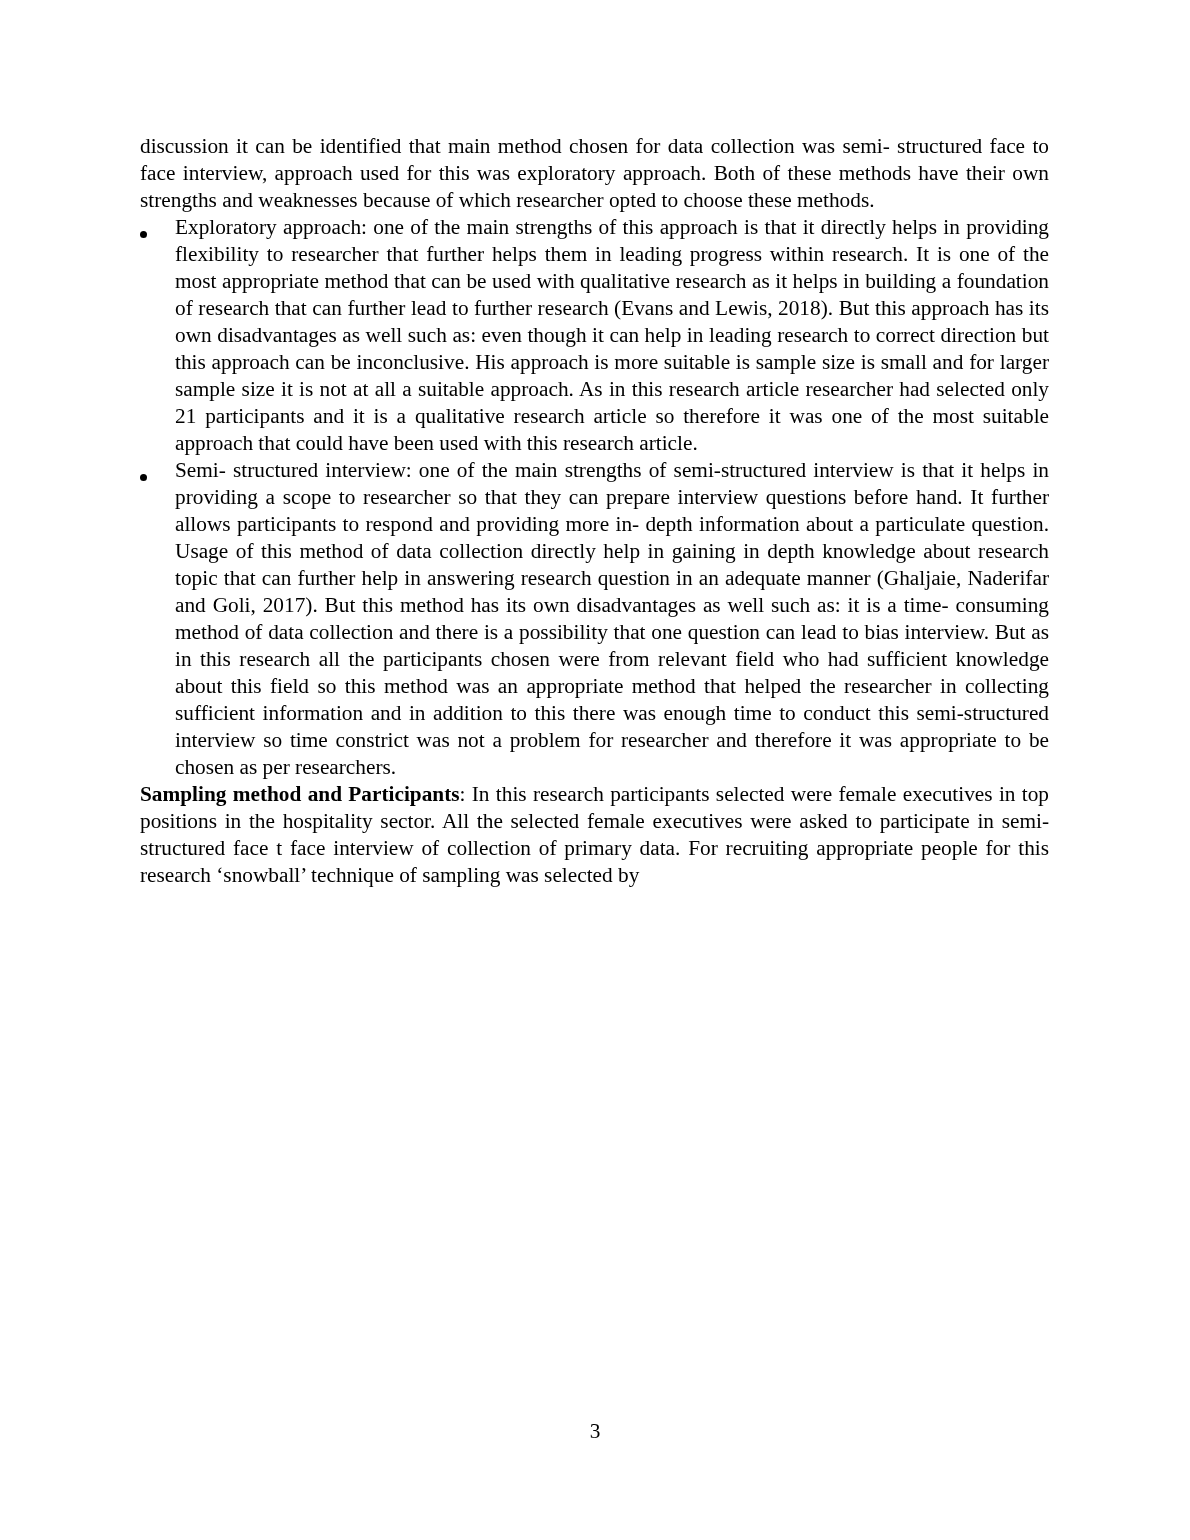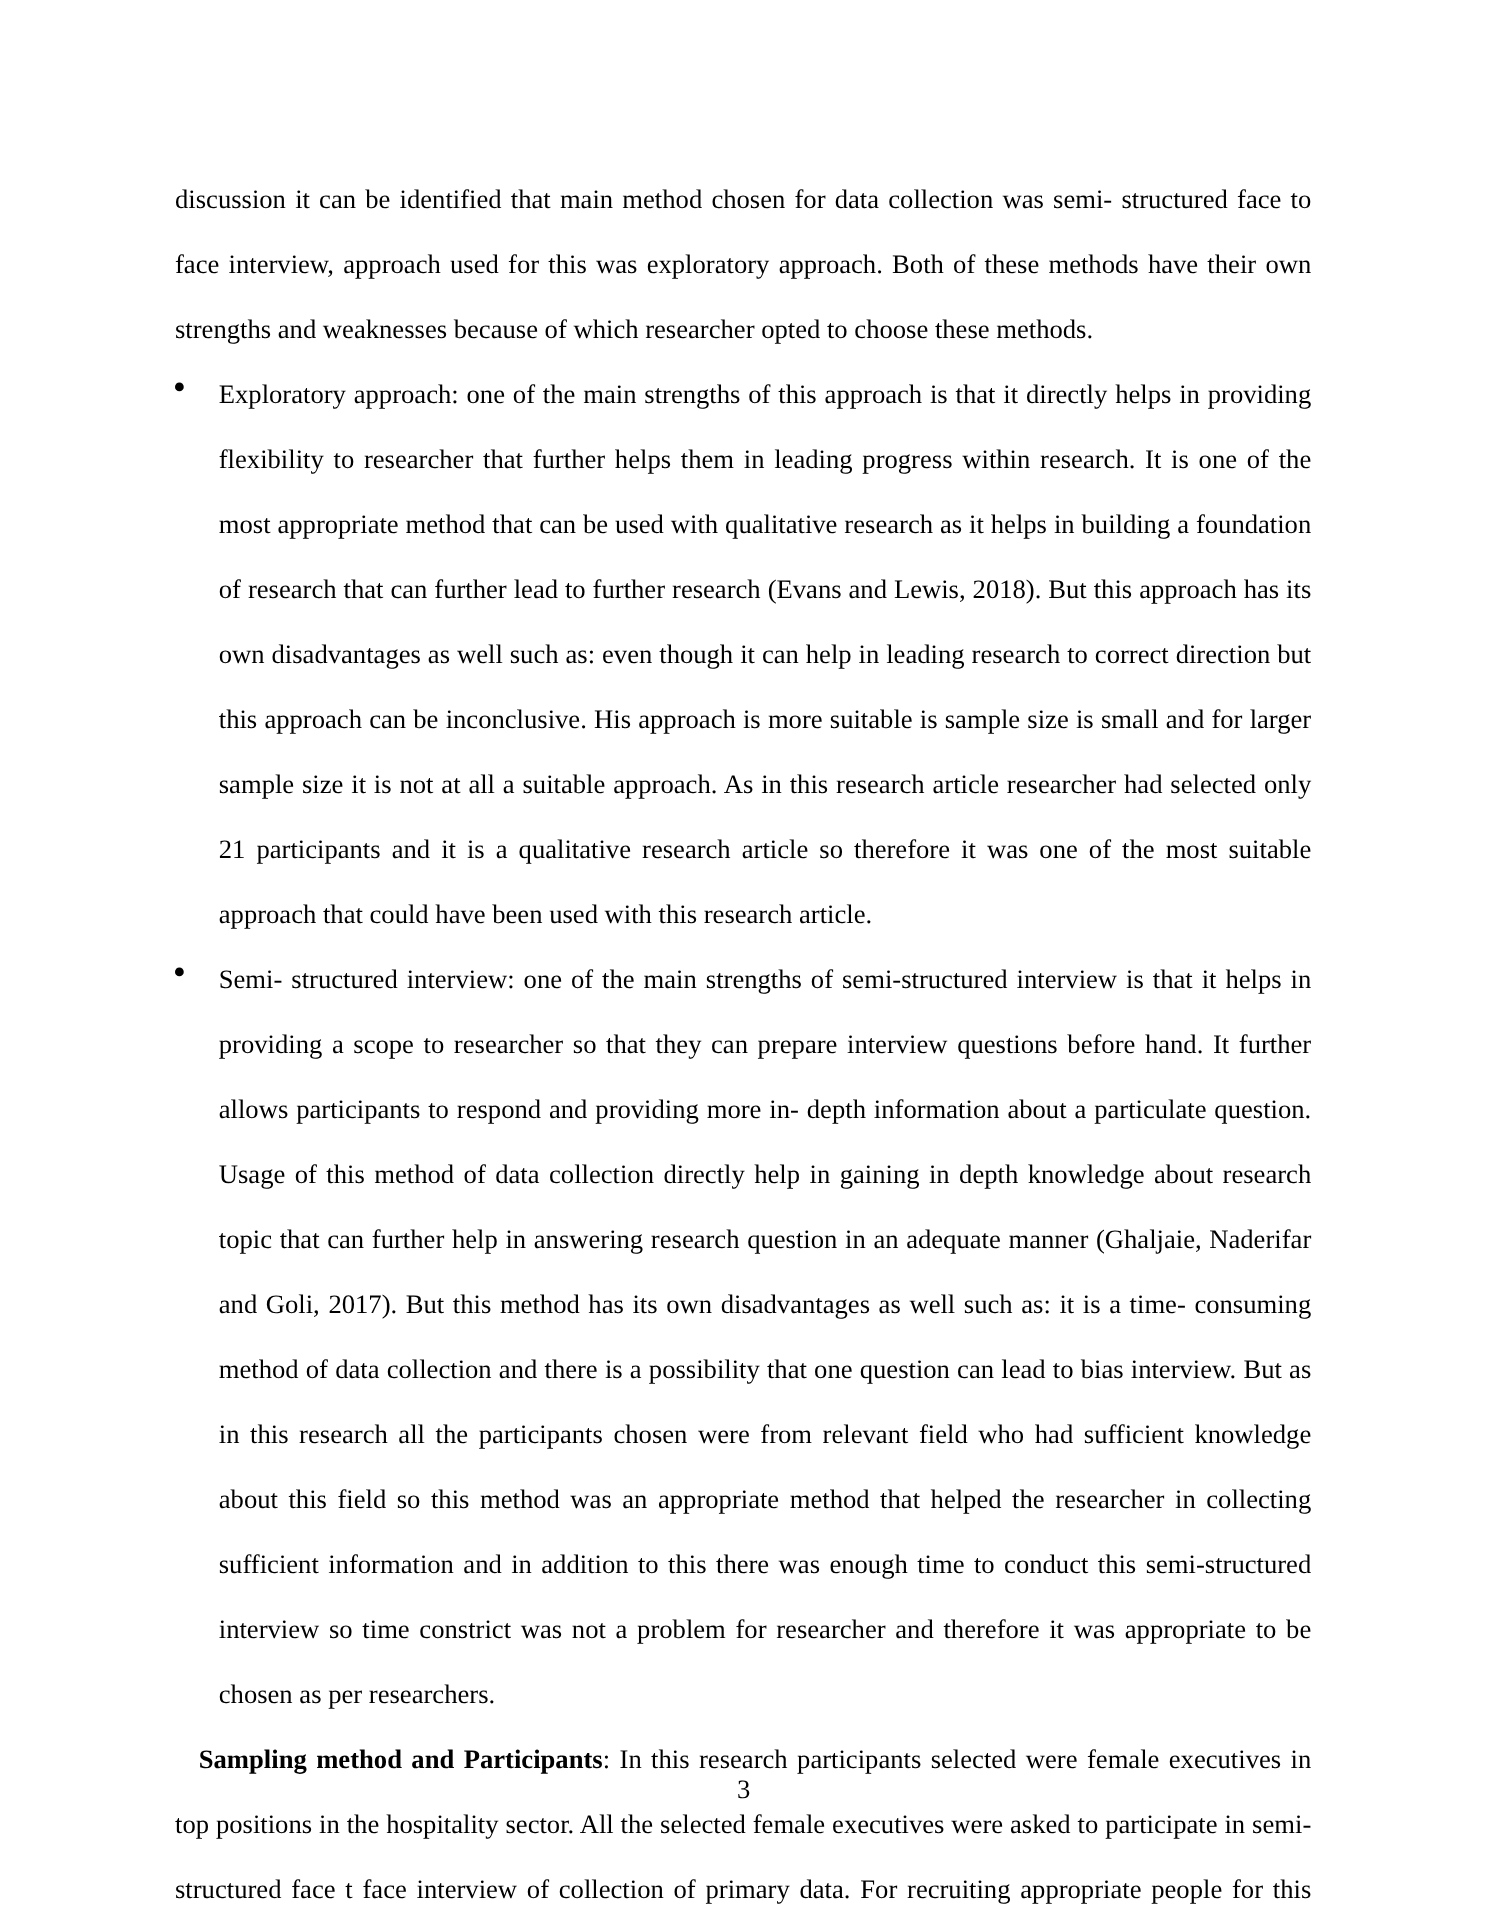--- a/index.html
+++ b/index.html
@@ -2,30 +2,30 @@
 <html><head>
 <meta charset="utf-8">
 <style>
   html, body { margin: 0; padding: 0; background: #ffffff; }
   body {
     width: 1190px; height: 1540px; position: relative; overflow: hidden;
     font-family: "Liberation Serif", serif; color: #000000;
   }
   .page { position: absolute; left: 140px; top: 133px; width: 909px; }
   p, li {
-    margin: 0; font-size: 21.3px; line-height: 52px;
+    margin: 0; font-size: 21.3px; line-height: 27px;
     text-align: justify; text-align-last: left;
   }
   ul { margin: 0; padding: 0; list-style: none; font-family: Liberation Serif, serif; }
   li { position: relative; padding-left: 35px; }
   .bullet {
     position: absolute; left: 0; top: 17px; width: 7px; height: 7px;
     border-radius: 50%; background: #000;
   }
-  .bold { font-weight: bold; margin-left: 19px; }
+  .bold { font-weight: bold; }
   .page-number {
     position: absolute; top: 1417px; left: 0; width: 1190px;
     text-align: center; font-size: 21.3px; line-height: 28px;
   }
 </style>
 </head>
 <body>
 
 <div class="page">
   <p>discussion it can be identified that main method chosen for data collection was semi- structured face to face interview, approach used for this was exploratory approach. Both of these methods have their own strengths and weaknesses because of which researcher opted to choose these methods.</p>

